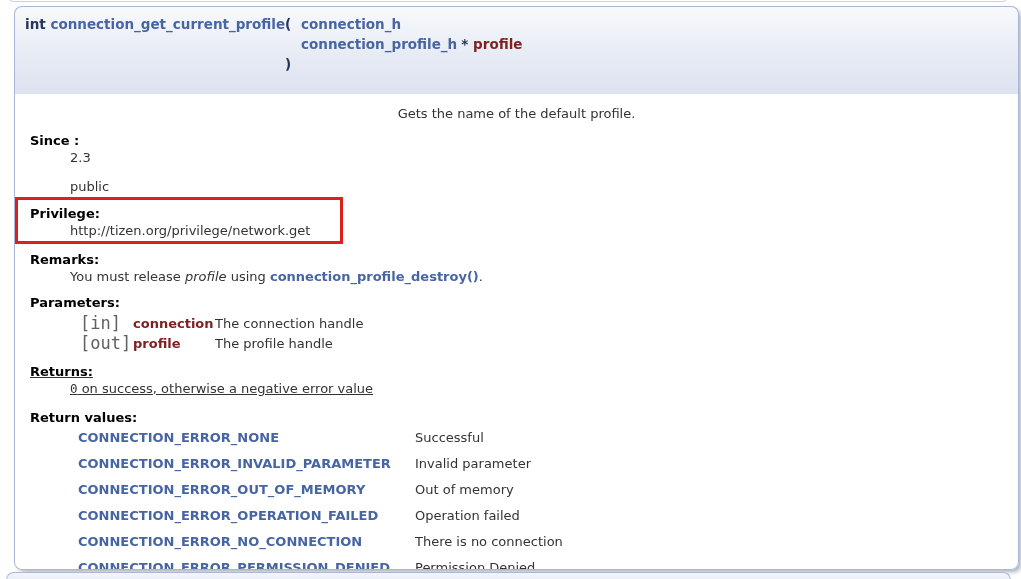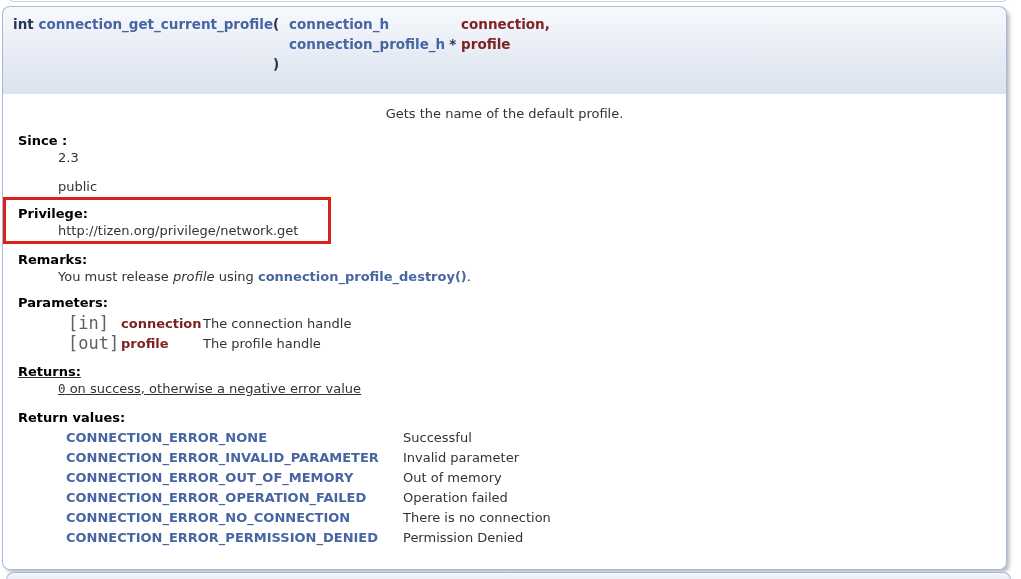--- a/index.html
+++ b/index.html
@@ -20,21 +20,21 @@
     top: -5px; left: 7px;
     width: 1002px; height: 7px;
     border: 1px solid #c9d2e4;
     border-top: none;
     border-radius: 0 0 7px 7px;
   }
 
   
   .memitem {
     position: absolute;
-    left: 2px; top: 6px;
+    left: 14px; top: 6px;
     width: 1005px;
     border-radius: 8px;
     box-shadow: 3px 3px 4px -1px rgba(100,110,130,0.55);
   }
   .memproto {
     min-height: 88px;
     background: linear-gradient(to bottom, #f7f9fc 0%, #e7ebf4 55%, #dce3f0 100%);
     border: 1px solid #a8b8d9;
     border-bottom: none;
     border-radius: 8px 8px 0 0;
@@ -107,21 +107,21 @@
     display: grid;
     grid-template-columns: 53px 82px auto;
     margin: 4px 0 0 50px;
     row-gap: 3px;
     line-height: 17px;
   }
   .retval-table {
     display: grid;
     grid-template-columns: minmax(337px, max-content) auto;
     margin: 3px 0 0 48px;
-    row-gap: 3px;
+    row-gap: 9px;
     line-height: 17px;
   }
 
   
   .next-edge {
     position: absolute;
     top: 572px; left: 6px;
     width: 1005px; height: 10px;
     background: linear-gradient(to bottom, #f4f6fa, #e6ebf4);
     border: 1px solid #aab8d8;
@@ -139,21 +139,20 @@
   <div class="memproto">
     <div class="proto-grid">
       <div class="r1 c1">
         <span class="kw">int</span>
         <span class="link">connection_get_current_profile</span>
       </div>
       <div class="r1 c2 kw">(</div>
       <div class="r1 c3">
         <span class="link">connection_h</span>
       </div>
-      <div class="r1 c4 paramname">connection,</div>
 
       <div class="r2 c3">
         <span class="link">connection_profile_h</span><span class="star">*</span>
       </div>
       <div class="r2 c4 paramname">profile</div>
 
       <div class="r3 c2 kw">)</div>
     </div>
   </div>
 

